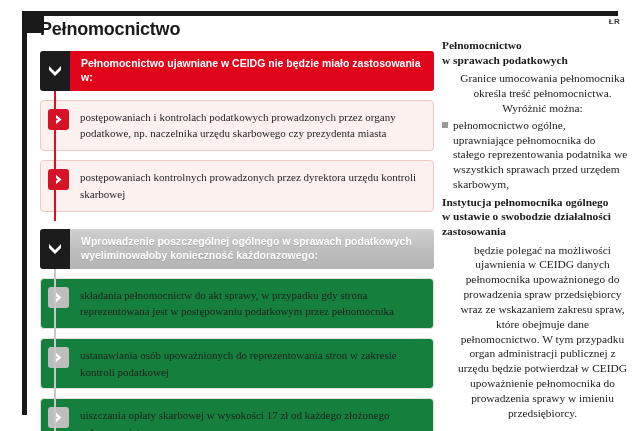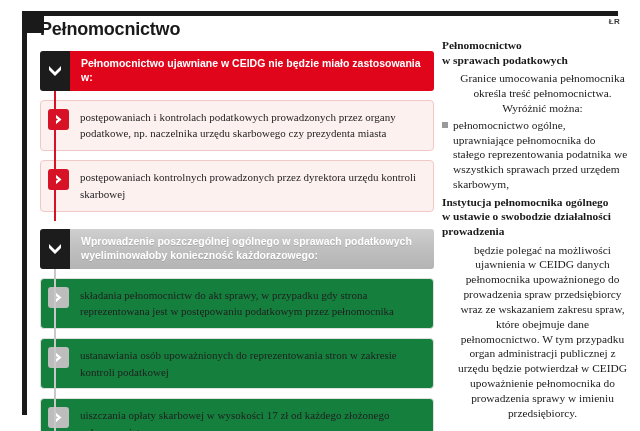--- a/index.html
+++ b/index.html
@@ -313,20 +313,20 @@
     <ul class="rc-bullets">
       <li>
         <span class="sq"></span>
         <span>pełnomocnictwo ogólne, uprawniające pełnomocnika do stałego reprezentowania podatnika we wszystkich sprawach przed urzędem skarbowym,</span>
       </li>
     </ul>
 
     <div class="rc-head spaced">
       <span>Instytucja pełnomocnika ogólnego</span><br>
       <span>w ustawie o swobodzie działalności</span><br>
-      <span>prowadzenia</span>
+      <span>zastosowania</span>
     </div>
 
     <p class="rc-para">będzie polegać na możliwości ujawnienia w CEIDG danych pełnomocnika upoważnionego do prowadzenia spraw przedsiębiorcy wraz ze wskazaniem zakresu spraw, które obejmuje dane pełnomocnictwo. W tym przypadku organ administracji publicznej z urzędu będzie potwierdzał w CEIDG upoważnienie pełnomocnika do prowadzenia sprawy w imieniu przedsiębiorcy.</p>
 
   </div>
 
 </div>
 
 </body></html>

